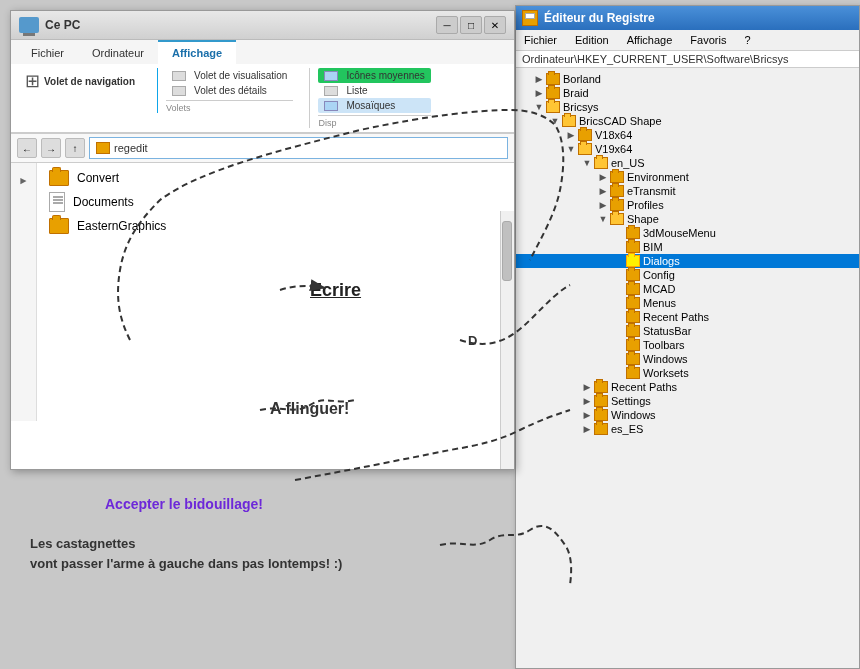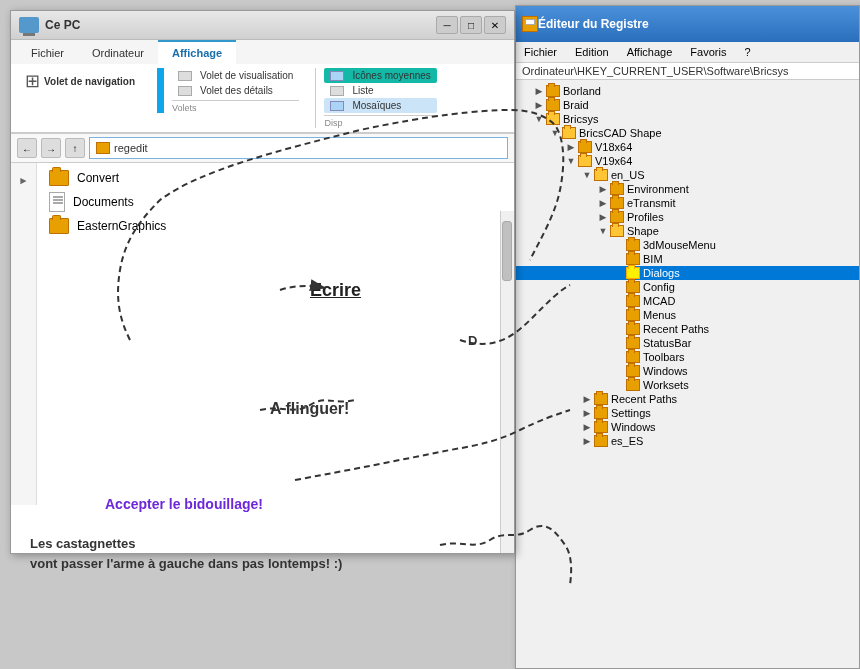--- a/index.html
+++ b/index.html
@@ -20,23 +20,24 @@
       top: 5px;
       width: 345px;
       height: 664px;
       background: #f0f0f0;
       border: 1px solid #999;
       box-shadow: 2px 2px 6px rgba(0,0,0,0.3);
     }
     .reg-titlebar {
       background: linear-gradient(to bottom, #4a90d9, #2a6fbd);
       color: white;
-      padding: 10px 6px;
+      padding: 4px 6px;
       display: flex;
       align-items: center;
+      gap: 6px;
       font-size: 12px;
       font-weight: 600;
     }
     .reg-title-icon {
       width: 16px; height: 16px;
       background: #e8a000;
       border: 1px solid #c07000;
       display: inline-block;
       position: relative;
     }
@@ -117,21 +118,21 @@
       border-bottom: none;
     }
     .tree-label { font-size: 11px; }
 
     
     .explorer-window {
       position: absolute;
       left: 10px;
       top: 10px;
       width: 505px;
-      height: 544px;
+      height: 460px;
       background: white;
       border: 1px solid #999;
       box-shadow: 2px 2px 8px rgba(0,0,0,0.3);
     }
     .exp-titlebar {
       background: linear-gradient(to bottom, #e8e8e8, #d0d0d0);
       padding: 5px 8px;
       display: flex;
       align-items: center;
       justify-content: space-between;
@@ -204,21 +205,21 @@
       display: flex;
       align-items: center;
       gap: 4px;
       padding: 2px 6px;
       cursor: pointer;
       border-radius: 2px;
       font-size: 10px;
       color: #333;
       white-space: nowrap;
     }
-    .ribbon-item-btn.active { background: #14b8a6; }
+    .ribbon-item-btn.active { background: #22c55e; }
 
     
     .exp-addressbar {
       display: flex;
       align-items: center;
       padding: 3px 6px;
       border-bottom: 1px solid #ccc;
       background: #f8f8f8;
       gap: 4px;
     }
@@ -692,21 +693,21 @@
     </div>
     <div class="ribbon-content">
 
       <div style="display:flex;flex-direction:column;align-items:flex-start;min-width:90px;">
         <div class="ribbon-item-btn">
           <span style="font-size:18px;color:#555">⊞</span>
           <span style="font-size:10px;font-weight:600">Volet de navigation</span>
         </div>
       </div>
 
-      <div style="border-left:7px solid #0ea5e9;padding-left:8px;">
+      <div style="border-left:1px solid #0ea5e9;padding-left:8px;">
         <div class="ribbon-item-btn">
           <span style="display:inline-block;width:14px;height:10px;background:#ddd;border:1px solid #aaa;margin-right:4px;"></span>
           <span>Volet de visualisation</span>
         </div>
         <div class="ribbon-item-btn">
           <span style="display:inline-block;width:14px;height:10px;background:#ddd;border:1px solid #aaa;margin-right:4px;"></span>
           <span>Volet des détails</span>
         </div>
         <div style="font-size:9px;color:#888;border-top:1px solid #ccc;padding-top:2px;margin-top:2px;">Volets</div>
       </div>

